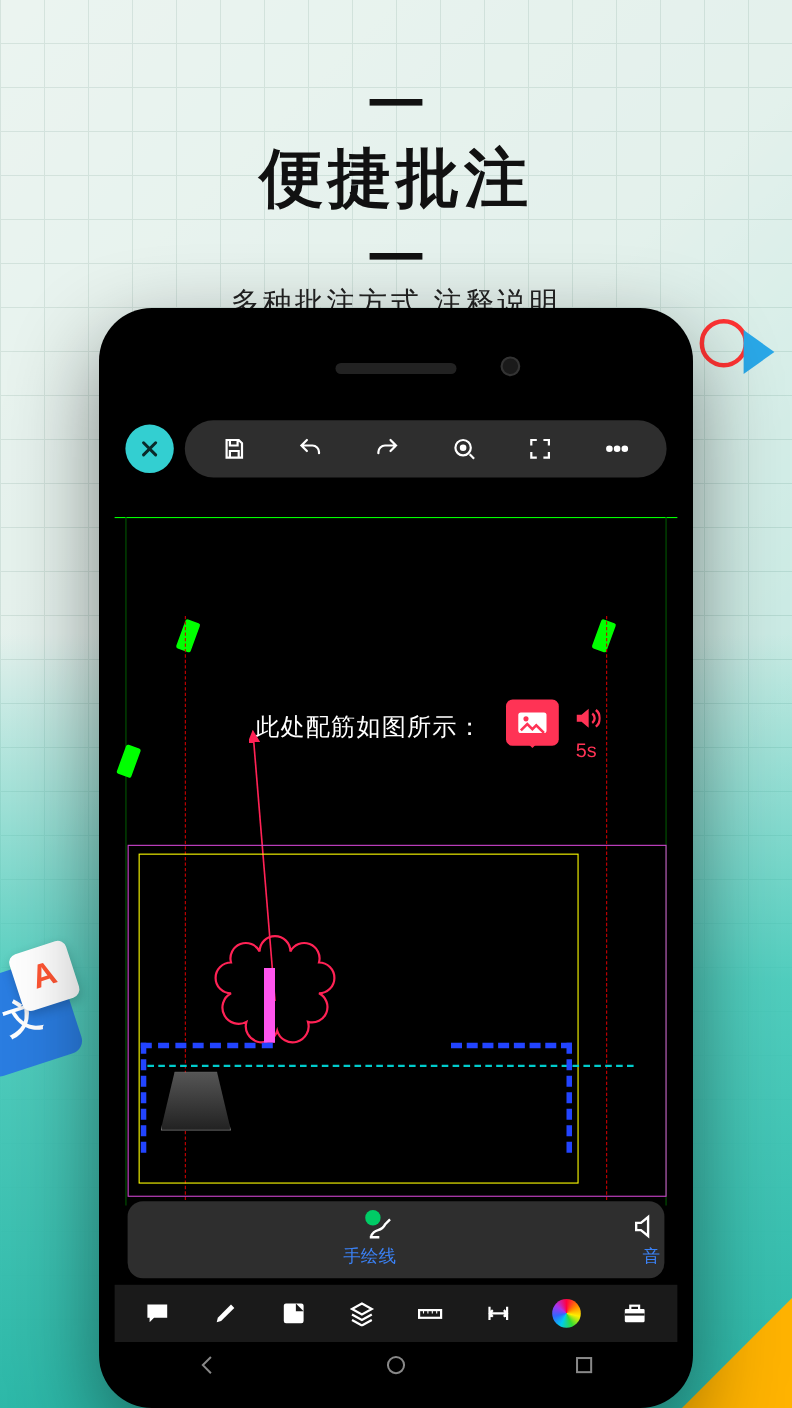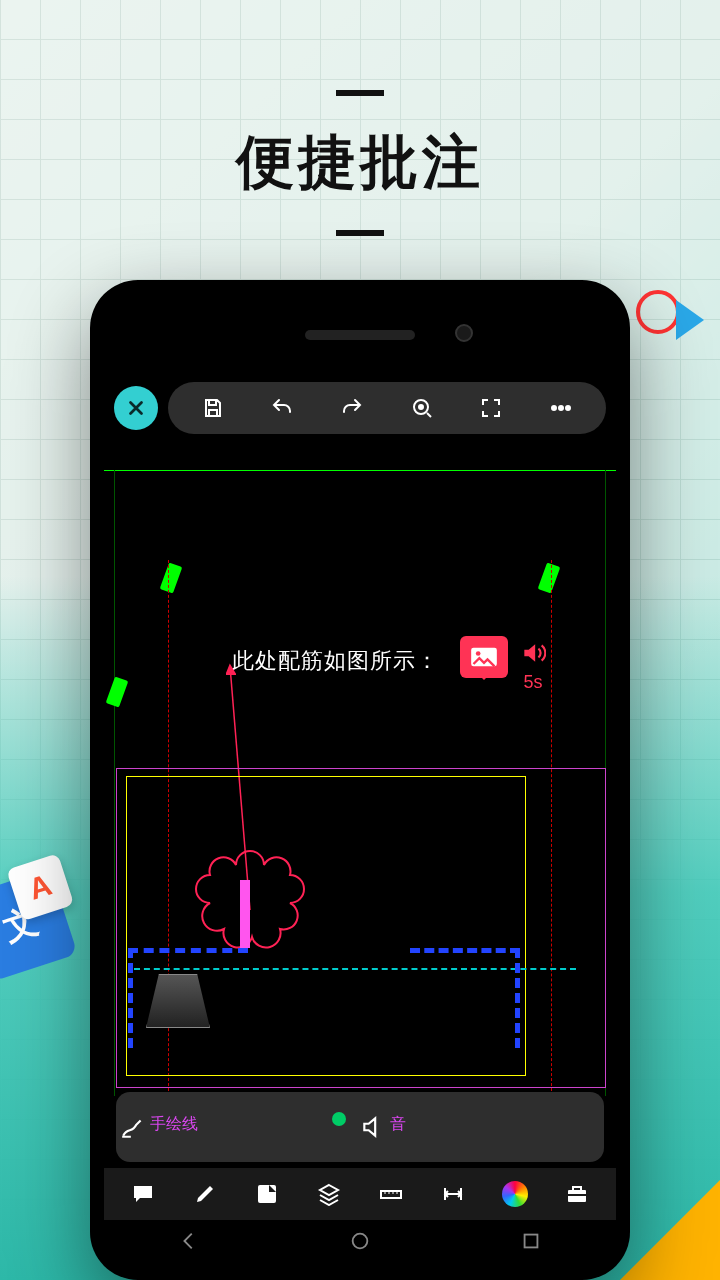--- a/index.html
+++ b/index.html
@@ -67,21 +67,21 @@
 .cloud { position: absolute; top: 408px; left: 86px; width: 130px; }
 .pink-bar { position: absolute; top: 440px; left: 136px; width: 10px; height: 68px; background: #ff55ee; }
 .detail-frame { position: absolute; top: 336px; left: 22px; width: 400px; height: 300px; border: 1px solid #ffff00; }
 .magenta-frame { position: absolute; top: 328px; left: 12px; right: 10px; height: 320px; border: 1px solid #cc44cc; }
 .cyan-dash { position: absolute; border-top: 2px dashed #00cccc; left: 30px; right: 40px; top: 528px; }
 .blue-thick { position: absolute; border: 5px dashed #2244ff; }
 .trap { position: absolute; top: 534px; left: 42px; width: 64px; height: 54px; background: linear-gradient(180deg,#555,#222); clip-path: polygon(20% 0, 80% 0, 100% 100%, 0 100%); border: 1px solid #888; }
 
 
 .tool-row1 { position: absolute; left: 12px; right: 12px; bottom: 104px; height: 70px; background: #2e2e2e; border-radius: 14px; display: flex; align-items: center; padding: 0 4px; overflow: hidden; }
-.tool-item { flex: 1; min-width: 92px; display:flex; flex-direction:row; align-items:flex-start; gap:4px; color:#d946ef; font-size:16px; position:relative; }
+.tool-item { flex: 1; min-width: 92px; display:flex; flex-direction:column; align-items:flex-end; gap:4px; color:#3b82f6; font-size:16px; position:relative; }
 .tool-item svg { width:26px; height:26px; }
 .badge { position:absolute; top:-2px; right:14px; width:14px; height:14px; background:#00cc66; border-radius:50%; }
 .tool-row2 { position: absolute; left: 0; right: 0; bottom: 46px; height: 52px; background: #1a1a1a; display:flex; align-items:center; justify-content:space-around; padding: 0 8px; }
 .tr2-btn { width: 36px; height: 36px; display:flex; align-items:center; justify-content:center; }
 .tr2-btn svg { width: 24px; height: 24px; }
 .nav-row { position:absolute; left:0; right:0; bottom:0; height:46px; background:#000; display:flex; align-items:center; justify-content:space-around; }
 .nav-row svg { width: 22px; height: 22px; stroke:#888; fill:none; stroke-width:2; }
 
 
 .deco-circle { position:absolute; top: 290px; right: 40px; width: 44px; height: 44px; border: 4px solid #ff3333; border-radius: 50%; }
@@ -96,20 +96,21 @@
 
 <div class="blueprint-bg"></div>
 <div class="teal-wash"></div>
 
 <div class="hero">
   <div class="hero-title">
     <span class="hero-dash"></span>
     <span>便捷批注</span>
     <span class="hero-dash"></span>
   </div>
+  <div class="hero-sub">多种批注方式 注释说明</div>
 </div>
 
 <div class="deco-circle"></div>
 <div class="deco-tri"></div>
 <div class="deco-ruler"></div>
 <div class="deco-trans">
   <span>文</span>
   <span class="A">A</span>
 </div>
 

